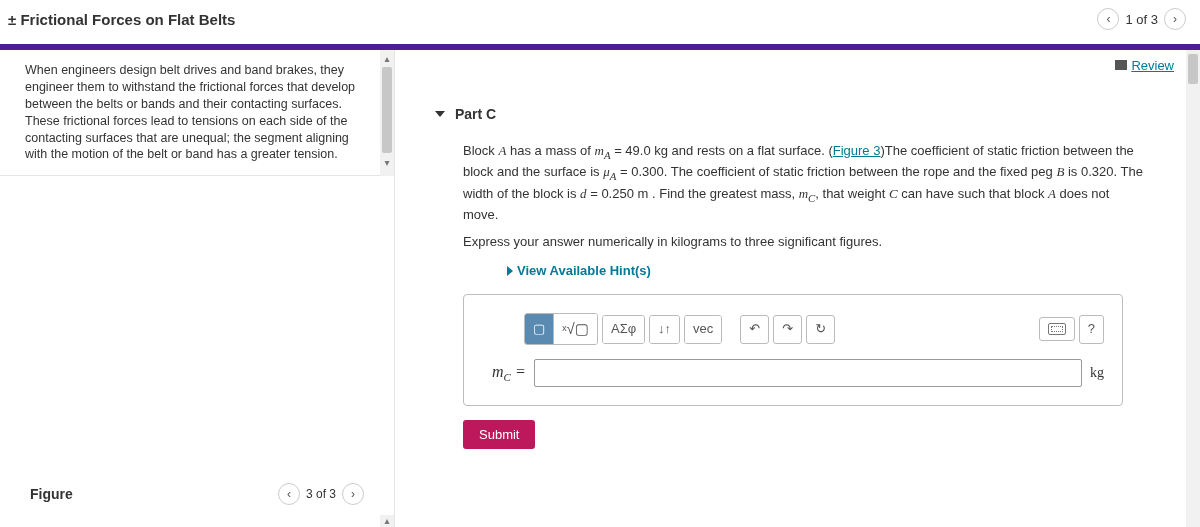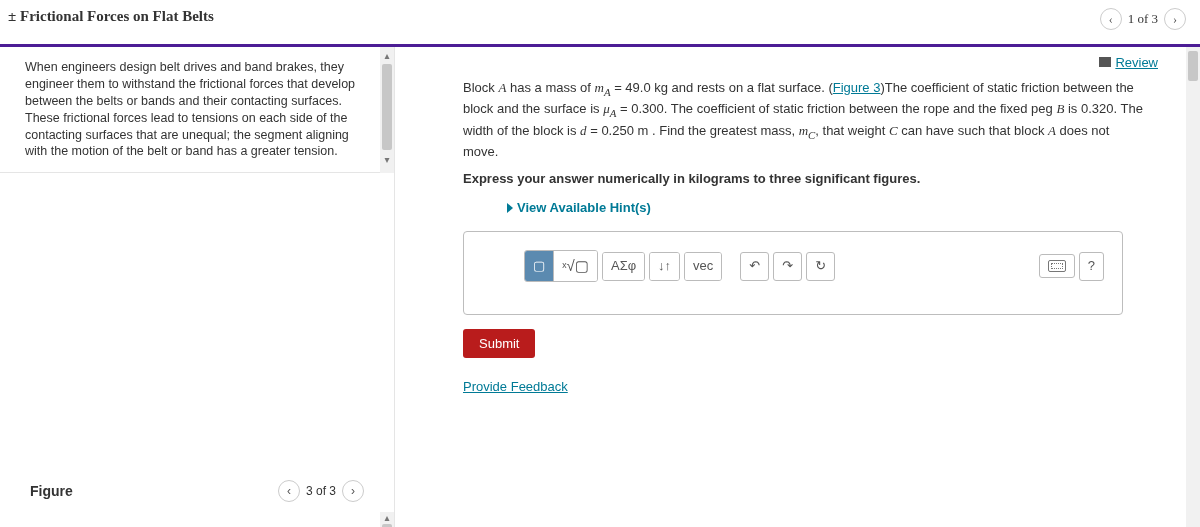--- a/index.html
+++ b/index.html
@@ -1,57 +1,57 @@
 <!DOCTYPE html>
 <html><head>
 <meta charset="utf-8">
 <style>
   * { box-sizing: border-box; margin: 0; padding: 0; }
   body { font-family: Arial, Helvetica, sans-serif; font-size: 13px; background: #fff; color: #333; width: 1200px; height: 527px; overflow: hidden; position: relative; }
-  .title-bar { display: flex; align-items: flex-start; justify-content: space-between; padding: 8px 14px 14px 8px; border-bottom: 3px solid #4c1d95; font-family: Liberation Serif, serif; }
+  .title-bar { display: flex; align-items: center; justify-content: space-between; padding: 8px 14px 14px 8px; border-bottom: 6px solid #4c1d95; }
   .title-bar h2 { font-size: 15px; font-weight: bold; }
   .pager { display: flex; align-items: center; gap: 6px; font-size: 13px; }
   .circ-btn { width: 22px; height: 22px; border: 1px solid #ccc; border-radius: 50%; display: flex; align-items: center; justify-content: center; color: #555; font-size: 12px; cursor: pointer; background: #fff; }
   .content { display: flex; height: calc(100% - 42px); }
   .left-col { width: 395px; border-right: 1px solid #e5e5e5; display: flex; flex-direction: column; }
   .intro { padding: 12px 25px; font-size: 12.5px; line-height: 1.35; border-bottom: 1px solid #e5e5e5; }
   .figure-header { display: flex; align-items: center; justify-content: space-between; padding: 10px 30px; }
   .figure-header h3 { font-size: 14px; font-weight: bold; }
   .fig-pager { display: flex; align-items: center; gap: 6px; font-size: 12px; }
   .figure-area { flex: 1; position: relative; padding: 10px 14px; overflow: hidden; }
   .scrollbar-v { position: absolute; right: 0; top: 0; width: 14px; height: 100%; background: #f1f1f1; display:flex; flex-direction:column; align-items:center; }
   .scroll-arrow { width:100%; height:16px; display:flex; align-items:center; justify-content:center; color:#777; font-size:10px; cursor:pointer; }
   .scroll-thumb { width:10px; background:#c7c7c7; border-radius:2px; margin:1px auto; }
   .left-inner { position:relative; height: 100%; }
   .intro-wrap { position: relative; }
   .right-col { flex: 1; padding: 12px 24px 0 20px; position: relative; display:flex; flex-direction:column; }
-  .review { position: absolute; top: 8px; right: 42px; }
+  .review { position: absolute; top: 8px; right: 26px; }
   .review a { color: #007a96; text-decoration: underline; font-size: 13px; }
   .flag-icon { display:inline-block; width:12px; height:10px; background:#555; margin-right:4px; position:relative; top:0px;}
   .flag-icon::after{content:"";position:absolute;left:5px;top:0;width:2px;height:10px;background:#555;}
   .part-header { display: flex; align-items: center; gap: 10px; margin-top: 44px; padding-left: 20px; font-weight: bold; font-size: 14px; }
   .caret-down { width:0; height:0; border-left:5px solid transparent; border-right:5px solid transparent; border-top:6px solid #333; cursor:pointer;}
   .problem { padding: 20px 30px 0 48px; font-size: 13px; line-height: 1.45; }
   .problem a.fig-link { color: #007a96; text-decoration: underline; margin-top: 21px; }
-  .bold-line { font-weight: bold; margin-top: 8px; }
+  .bold-line { font-weight: normal; margin-top: 8px; }
   .hints { color: #007a96; cursor: pointer; margin-top: 10px; font-weight:bold;padding-left:44px; }
   .hints .tri { display:inline-block; width:0; height:0; border-top:5px solid transparent; border-bottom:5px solid transparent; border-left:6px solid #007a96; margin-right:4px; vertical-align:middle;}
   .answer-box { margin-top: 14px; border: 1px solid #bdbdbd; border-radius: 4px; padding: 18px 18px 18px 28px; width: 660px; }
   .toolbar { display: flex; gap: 4px; align-items: center; margin-bottom: 14px; margin-left: 32px;}
   .tool-grp { display:flex; border:1px solid #bbb; border-radius:3px; overflow:hidden; }
   .tool-btn { padding: 4px 8px; font-size: 13px; border-right:1px solid #bbb; color:#555; background:#fff; cursor:pointer; display:flex; align-items:center; min-height:24px;}
   .tool-btn:last-child { border-right:none;}
   .tool-single { border:1px solid #bbb; border-radius:3px; padding:4px 8px; color:#555; background:#fff; cursor:pointer; min-height:24px; display:flex; align-items:center; font-size:13px;}
   .spacer { flex:1; }
   .input-row { display:flex; align-items:center; gap: 8px; }
   .mc-label { font-family: 'Times New Roman', serif; font-style: italic; font-size: 16px; }
   .mc-label .sub2 { font-size: 11px; vertical-align: sub; }
   .ans-input { flex:1; height: 28px; border: 1px solid #999; border-radius:2px; padding: 2px 6px; font-size: 14px;}
   .unit { font-size: 14px; font-family:'Times New Roman', serif;}
-  .submit-btn { margin-top: 14px; margin-left:0px; background: #b91c1c; color: #fff; border:none; border-radius:3px; padding: 7px 16px; font-size: 13px; cursor:pointer; }
+  .submit-btn { margin-top: 14px; margin-left:0px; background: #be185d; color: #fff; border:none; border-radius:3px; padding: 7px 16px; font-size: 13px; cursor:pointer; }
   .provide-fb { margin-top: 20px; color:#007a96; text-decoration:underline; font-size:13px; cursor:pointer; padding-left:0px;}
   .right-scroll { position:absolute; right:0; top:0; width:14px; height:100%; background:#f1f1f1;}
   .right-scroll .thumb { width:10px; height:30px; background:#c7c7c7; margin:4px auto; border-radius:2px;}
   
   .fig-label { font-family: Arial; font-size: 11px; fill:#333; }
   .serif-i { font-family:'Times New Roman',serif; font-style:italic;}
   .keyb { display:inline-flex; width:18px; height:12px; border:1px solid #777; border-radius:2px; position:relative;}
   .keyb::before{content:"";position:absolute;left:2px;right:2px;top:2px;bottom:2px;border:1px dotted #777;}
 </style>
 </head>
@@ -139,20 +139,24 @@
         <div class="scroll-thumb" style="height:50px;"></div>
       </div>
     </div>
   </div>
 
   <div class="right-col">
     <div class="review">
       <span class="flag-icon"></span><a href="#">Review</a>
     </div>
 
+    <div class="part-header">
+      <div class="caret-down"></div>
+      <span>Part C</span>
+    </div>
 
     <div class="problem">
       <p>
         <span>Block </span><span class="serif-i">A</span><span> has a mass of </span><span class="serif-i">m</span><sub class="serif-i">A</sub><span> = 49.0 </span><span>kg</span><span> and rests on a flat surface. (</span><a href="#" class="fig-link">Figure 3</a><span>)The coefficient of static friction between the block and the surface is </span><span class="serif-i">μ</span><sub class="serif-i">A</sub><span> = 0.300. The coefficient of static friction between the rope and the fixed peg </span><span class="serif-i">B</span><span> is 0.320. The width of the block is </span><span class="serif-i">d</span><span> = 0.250 </span><span>m</span><span> . Find the greatest mass, </span><span class="serif-i">m</span><sub class="serif-i">C</sub><span>, that weight </span><span class="serif-i">C</span><span> can have such that block </span><span class="serif-i">A</span><span> does not move.</span>
       </p>
       <p class="bold-line">Express your answer numerically in kilograms to three significant figures.</p>
       <div class="hints"><span class="tri"></span><span>View Available Hint(s)</span></div>
 
       <div class="answer-box">
         <div class="toolbar">
@@ -174,23 +178,27 @@
           <div style="width:10px;"></div>
           <div class="tool-single">↶</div>
           <div class="tool-single">↷</div>
           <div class="tool-single">↻</div>
           <div class="spacer"></div>
           <div class="tool-single">
               <span class="keyb"></span>
             </div>
           <div class="tool-single">?</div>
         </div>
+        <div class="input-row">
+          <span class="mc-label"><span class="serif-i">m</span><span class="sub2 serif-i">C</span><span> = </span></span>
+          <input type="text" class="ans-input" style="">
+          <span class="unit">kg</span>
+        </div>
       </div>
 
       <button class="submit-btn">Submit</button>
-      <div class="provide-fb">Provide Feedback</div>
     </div>
 
     <div class="right-scroll">
         <div class="thumb"></div>
       </div>
   </div>
 </div>
 
 </body></html>

